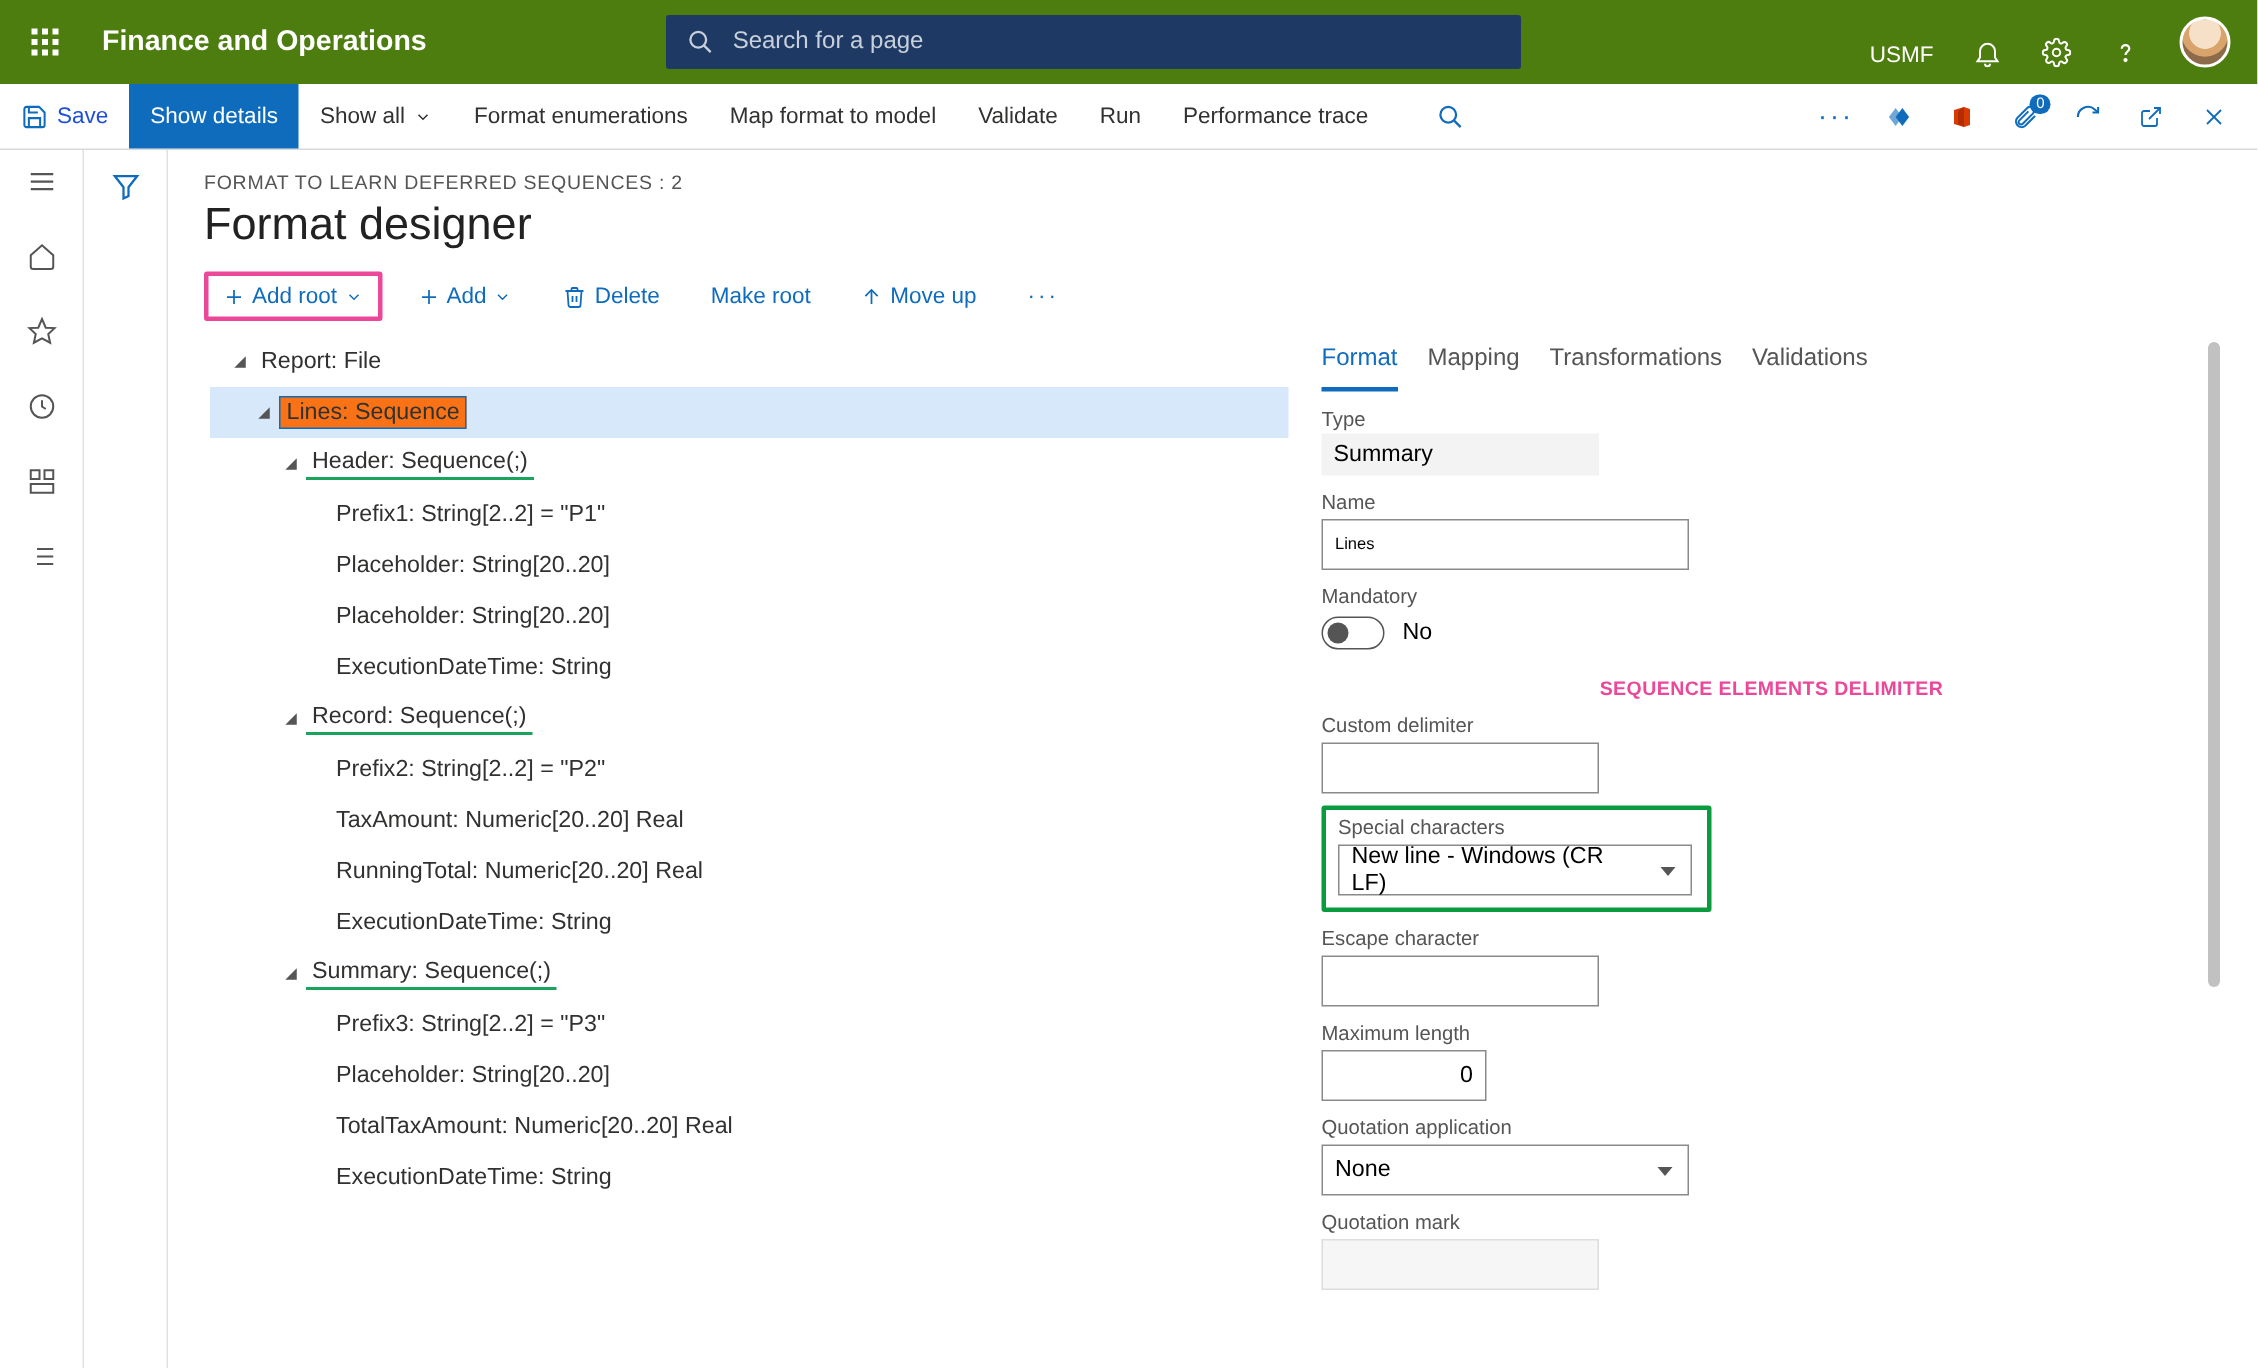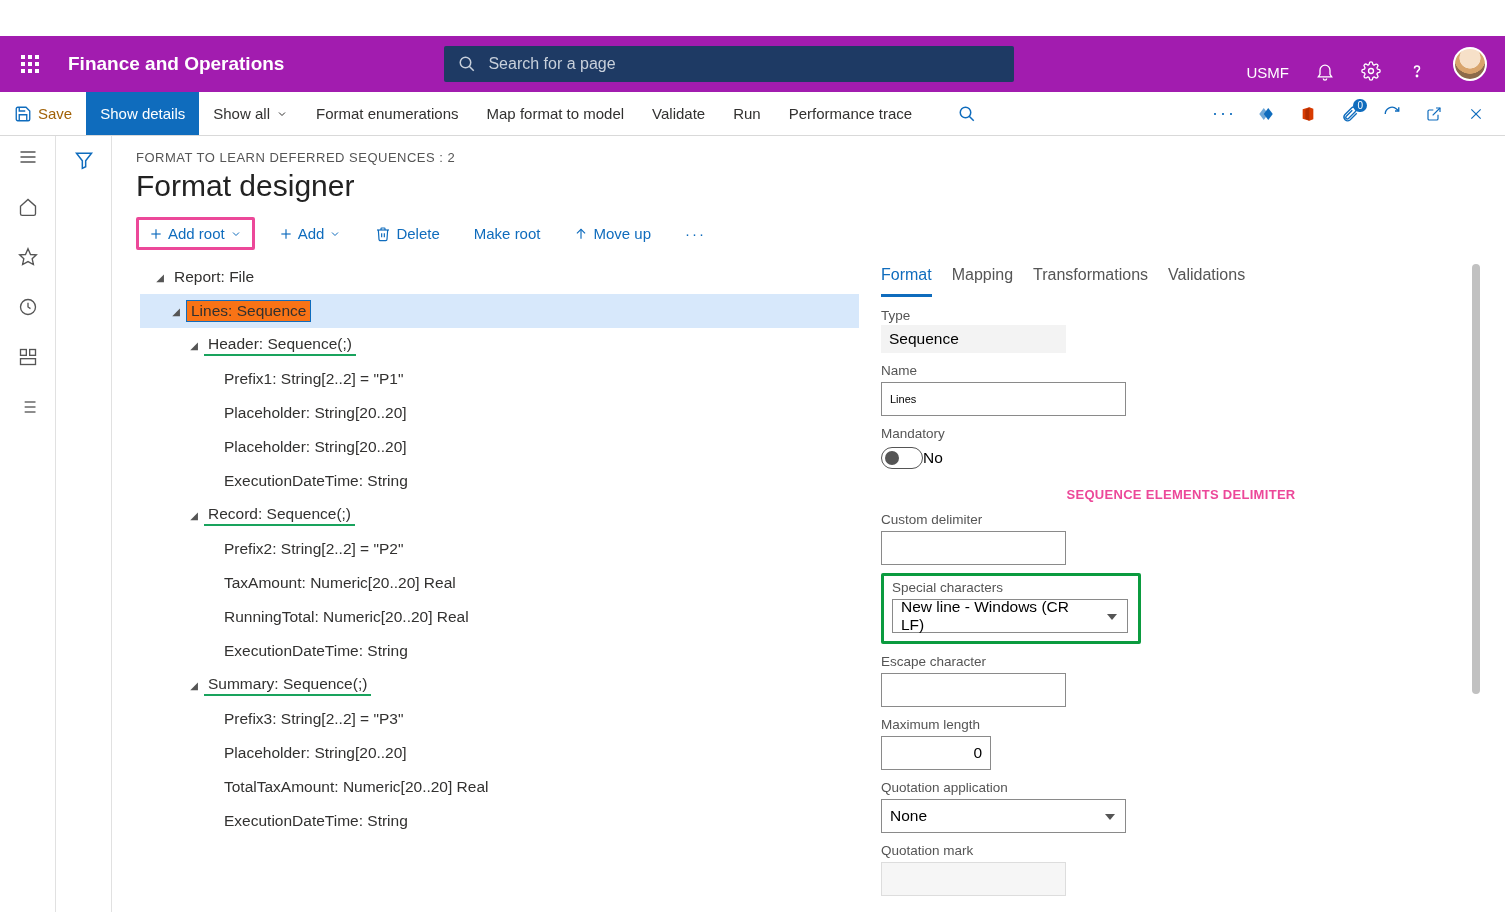--- a/index.html
+++ b/index.html
@@ -1,33 +1,33 @@
 <!DOCTYPE html>
 <html><head>
 <meta charset="utf-8">
 <style>
   * { box-sizing: border-box; margin: 0; padding: 0; font-family: "Segoe UI", "Segoe UI Web", Arial, sans-serif; }
   html, body { width: 1505px; height: 912px; overflow: hidden; background:#fff; }
   
-  .topbar { height:56px; background:#a21caf; color:#fff; display:flex; align-items:center; padding:0 10px;margin-top:36px; }
+  .topbar { height:56px; background:#4d7c0f; color:#fff; display:flex; align-items:center; padding:0 10px; }
   .waffle { width:40px; height:40px; display:flex; align-items:center; justify-content:center; cursor:pointer; }
   .waffle-grid { width:18px; height:18px; display:grid; grid-template-columns:repeat(3,4px); grid-template-rows:repeat(3,4px); gap:3px; }
   .waffle-grid span { background:#fff; width:4px; height:4px; }
   .app-title { font-size:19px; font-weight:600; margin-left:18px; }
   .searchbox { margin-left:160px; width:570px; height:36px; background:#1e3a64; border-radius:2px; display:flex; align-items:center; padding:0 14px; color:#e6e6e6; }
   .searchbox svg { margin-right:12px; }
   .searchbox span { font-size:16px; color:#c8d0db; }
   .topbar-right { margin-left:auto; display:flex; align-items:flex-end; gap:26px; padding-right:8px; }
   .topbar-right .txt { font-size:15px; }
   .top-icon { width:20px; height:20px; display:flex; align-items:center; justify-content:center; cursor:pointer; }
   .avatar { width:34px; height:34px; border-radius:50%; background: radial-gradient(circle at 50% 30%, #f6e0c8 0 40%, #d8a46c 42% 60%, #8c6a4a 62% 100%); border:2px solid #fff; }
   
   .actionbar { height:44px; background:#fff; border-bottom:1px solid #d9d9d9; display:flex; align-items:stretch; }
   .act-btn { display:flex; align-items:center; gap:6px; padding:0 14px; font-size:15px; color:#323130; cursor:pointer; white-space:nowrap; }
-  .act-btn.blue-link { color:#a16207; }
+  .act-btn.blue-link { color:#1d4ed8; }
   .act-btn.primary { background:#0f6cbd; color:#fff; }
   .act-btn svg { flex-shrink:0; }
   .actionbar .spacer { flex:1; }
   .actionbar-icons { display:flex; align-items:center; gap:24px; padding:0 20px; color:#0f6cbd; }
   .actionbar-icons .icon { width:18px; height:18px; display:flex; align-items:center; justify-content:center; cursor:pointer; position:relative; }
   .badge { position:absolute; top:-6px; right:-8px; background:#0f6cbd; color:#fff; font-size:10px; border-radius:8px; padding:0 4px; line-height:13px; }
   
   .body { display:flex; height:calc(912px - 56px - 44px); }
   .rail { width:56px; border-right:1px solid #e1e1e1; display:flex; flex-direction:column; align-items:center; padding-top:10px; gap:28px; }
   .rail .icon { width:22px; height:22px; color:#555; cursor:pointer; display:flex; align-items:center; justify-content:center; }
@@ -57,21 +57,21 @@
   .tabs { display:flex; gap:20px; border-bottom:1px solid transparent; margin-bottom:10px;text-align:right; }
   .tab { font-size:16px; color:#555; padding:6px 0 10px 0; cursor:pointer; }
   .tab.active { color:#0f6cbd; border-bottom:3px solid #0f6cbd; }
   .field-label { font-size:13.5px; color:#555; margin-top:10px; }
   .field-value-static { font-size:15.5px; padding:5px 8px; background:#f3f3f3; width:185px; margin-top:2px; }
   .text-input { width:245px; height:34px; border:1px solid #8a8a8a; padding:0 8px; font-size:11px; margin-top:4px; background:#fff; }
   .text-input.small { width:185px; }
   .num-input { width:110px; height:34px; border:1px solid #8a8a8a; padding:0 8px; font-size:15.5px; margin-top:4px; text-align:right; }
   .select { width:245px; height:34px; border:1px solid #8a8a8a; padding:0 40px 0 8px; font-size:15.5px; margin-top:4px; background:#fff; position:relative; display:flex; align-items:center; }
   .select::after { content:""; position:absolute; right:10px; top:14px; border-left:5px solid transparent; border-right:5px solid transparent; border-top:6px solid #555; }
-  .toggle-row { display:flex; align-items:center; margin-top:6px; }
+  .toggle-row { display:flex; align-items:center; gap:12px; margin-top:6px; }
   .toggle { width:42px; height:22px; border:1px solid #555; border-radius:11px; position:relative; background:#fff; cursor:pointer; }
   .toggle::after { content:""; position:absolute; left:3px; top:3px; width:14px; height:14px; border-radius:50%; background:#555; }
   .section-head { font-size:13px; font-weight:600; letter-spacing:0.3px; margin-top:18px; color:#ec4899;text-align:center; }
   .highlight-box { border:3px solid #0b9b3f; border-radius:2px; padding:4px 8px 8px 8px; margin-top:8px; width:260px; }
   .scrollbar-fake { position:absolute; right:0; top:0; bottom:0; width:10px; }
   .scrollbar-thumb { position:absolute; right:1px; top:4px; width:8px; height:430px; background:#c1c1c1; border-radius:4px; }
 </style>
 </head>
 <body>
 
@@ -370,21 +370,21 @@
 
       <div class="panel">
         <div class="tabs">
           <div class="tab active">Format</div>
           <div class="tab">Mapping</div>
           <div class="tab">Transformations</div>
           <div class="tab">Validations</div>
         </div>
 
         <div class="field-label">Type</div>
-        <div class="field-value-static">Sequence</div>
+        <div class="field-value-static">Summary</div>
 
         <div class="field-label">Name</div>
         <input class="text-input" value="Lines" style="">
 
         <div class="field-label">Mandatory</div>
         <div class="toggle-row">
           <div class="toggle"></div>
           <span style="font-size:15.5px;">No</span>
         </div>
 

